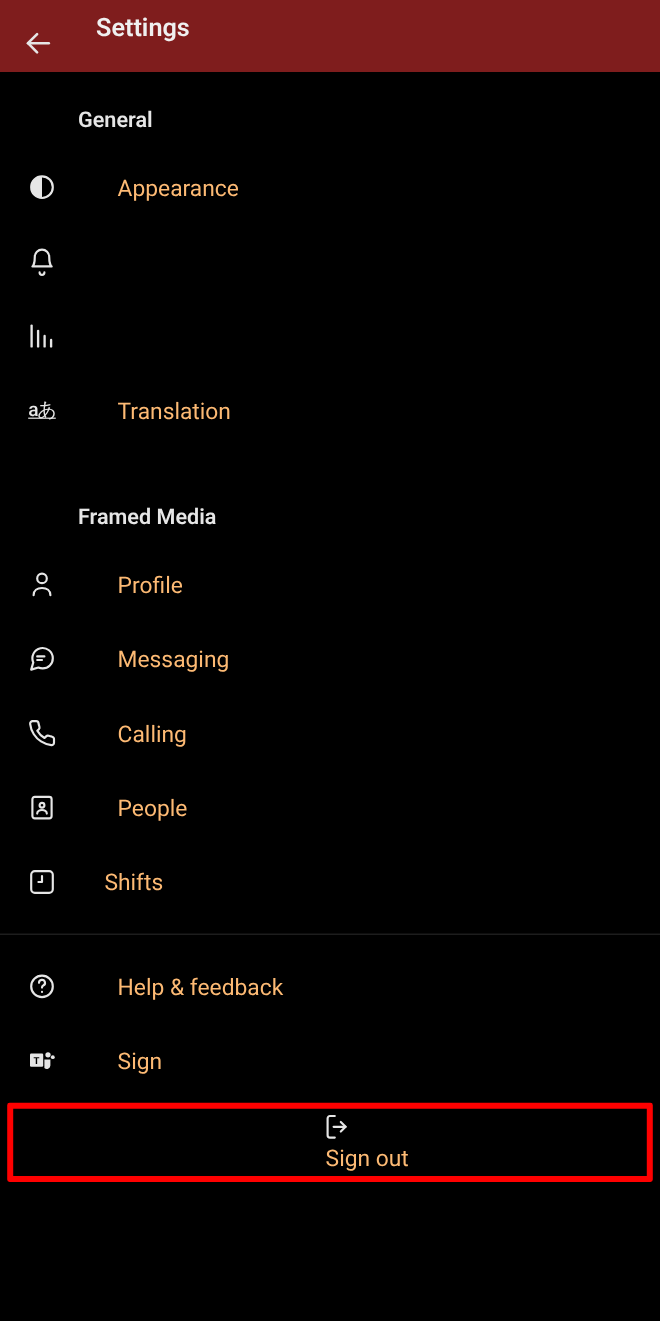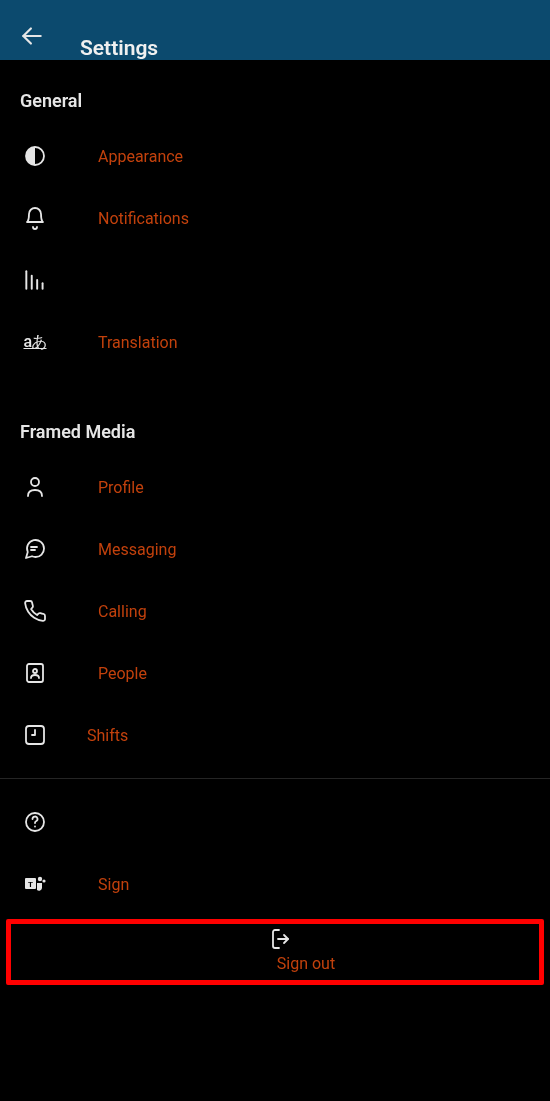--- a/index.html
+++ b/index.html
@@ -6,57 +6,58 @@
     body {
       width:550px;
       height:1101px;
       background:#000;
       color:#e6e6e6;
       font-family:-apple-system,BlinkMacSystemFont,"Segoe UI",Roboto,Arial,sans-serif;
       overflow:hidden;
     }
     .header{
       height:60px;
-      background:#0c4a6e;
+      background:#7f1d1d;
       display:flex;
-      align-items:flex-end;
-      padding:0 8px;
+      align-items:flex-start;
+      padding:12px 8px;
     }
     .back-btn{
       width:48px;height:48px;display:flex;align-items:center;justify-content:center;
       color:#e6e6e6;
     }
     .header-title{
       margin-left:24px;
       font-size:21px;
       font-weight:600;
       color:#f0f0f0;
     }
     .section-heading{
       font-size:18px;
       font-weight:600;
       color:#e6e6e6;
       padding:30px 20px 14px 20px;
+      margin-left:45px;
     }
     .item{
       height:62px;
       display:flex;
       align-items:center;
       padding-left:20px;
     }
     .icon-slot{
       width:30px;height:30px;
       display:flex;align-items:center;justify-content:center;
       color:#e6e6e6;
       flex:0 0 30px;
     }
     .item-label{
       margin-left:48px;
-      font-size:16px;
-      color:#c2410c;
+      font-size:19px;
+      color:#fdba74;
     }
     .indent{
       margin-left:37px;
     }
     .gap{height:18px;}
     .divider{height:1px;background:#252525;margin-top:12px;}
     .highlight{
       margin:4px 6px;
       border:5px solid #ff0000;
       border-radius:2px;
@@ -91,21 +92,20 @@
   <span class="item-label">Appearance</span>
 </div>
 
 <div class="item">
   <span class="icon-slot">
     <svg width="24" height="24" viewBox="0 0 24 24" fill="none" stroke="currentColor" stroke-width="1.8" stroke-linecap="round" stroke-linejoin="round">
         <path d="M6 8a6 6 0 0 1 12 0c0 7 2 8 2 8H4s2-1 2-8"></path>
         <path d="M10 21a2 2 0 0 0 4 0"></path>
       </svg>
   </span>
-  <span class="item-label">Notifications</span>
 </div>
 
 <div class="item">
   <span class="icon-slot">
     <svg width="26" height="26" viewBox="0 0 24 24" fill="none" stroke="currentColor" stroke-width="1.8" stroke-linecap="round">
         <line x1="4" y1="4" x2="4" y2="20"></line>
         <line x1="9" y1="8" x2="9" y2="20"></line>
         <line x1="14" y1="12" x2="14" y2="20"></line>
         <line x1="19" y1="15" x2="19" y2="20"></line>
       </svg>
@@ -176,20 +176,21 @@
 
 <div style="height:12px"></div>
 <div class="item">
   <span class="icon-slot">
     <svg width="24" height="24" viewBox="0 0 24 24" fill="none" stroke="currentColor" stroke-width="1.8" stroke-linecap="round" stroke-linejoin="round">
         <circle cx="12" cy="12" r="9"></circle>
         <path d="M9.5 9a2.5 2.5 0 1 1 3.5 2.3c-.8.4-1 .9-1 1.7"></path>
         <line x1="12" y1="16.5" x2="12" y2="16.6"></line>
       </svg>
   </span>
+  <span class="item-label">Help &amp; feedback</span>
 </div>
 
 <div class="item">
   <span class="icon-slot">
     <svg width="24" height="24" viewBox="0 0 24 24" fill="currentColor">
         <rect x="2" y="6" width="11" height="11" rx="1"></rect>
         <text x="7.5" y="14.5" text-anchor="middle" font-size="8" font-weight="700" fill="#000">T</text>
         <circle cx="17" cy="7" r="2.2"></circle>
         <circle cx="21" cy="9" r="1.6"></circle>
         <path d="M14 11h5v5a3 3 0 0 1-5 2z"></path>

